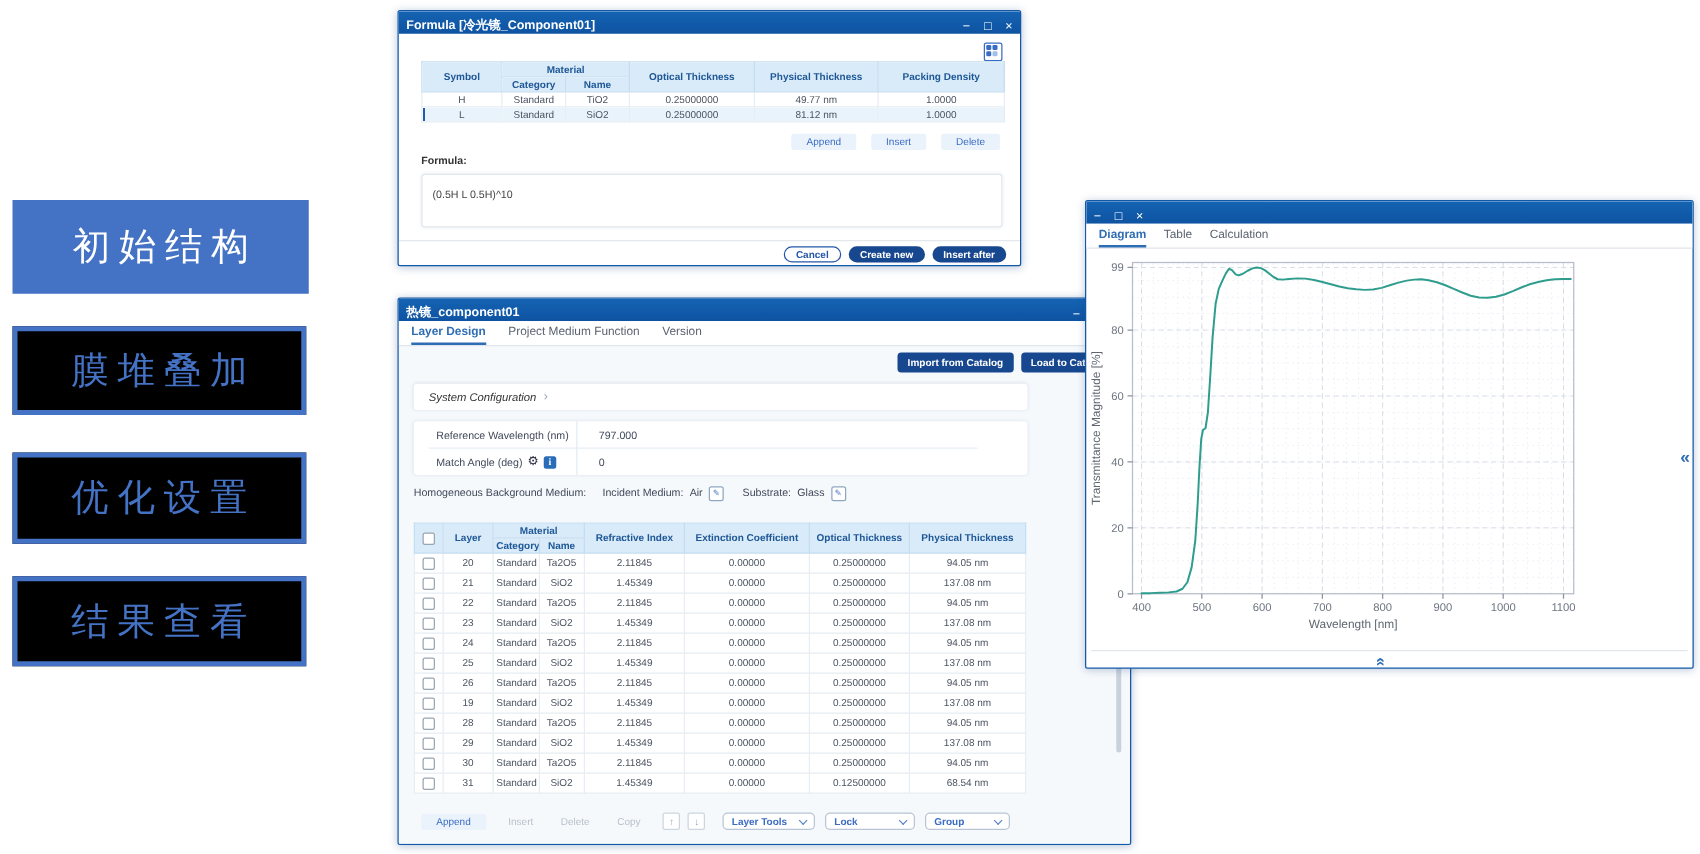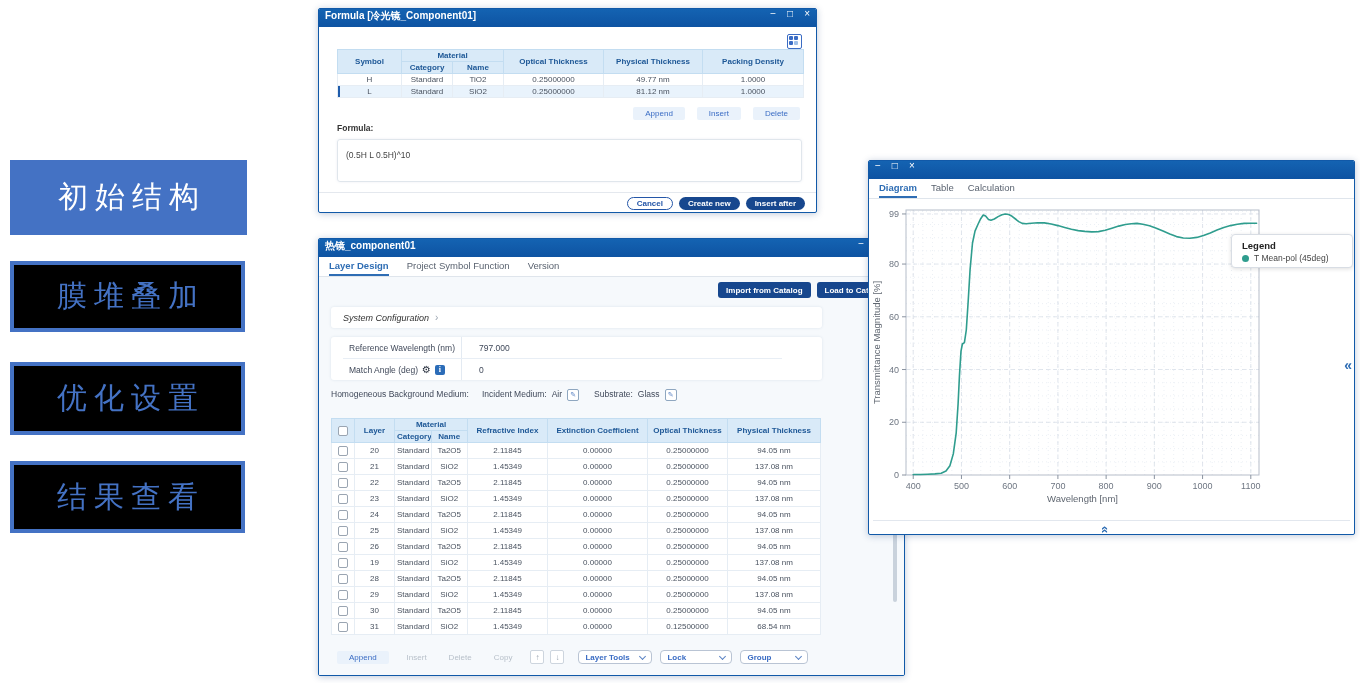--- a/index.html
+++ b/index.html
@@ -11,21 +11,21 @@
   }
   
   .step{position:absolute;display:flex;align-items:center;justify-content:center;
         font-size:30px;letter-spacing:7px;padding-left:7px;box-sizing:border-box;}
   .step.filled{background:#4472c4;color:#ffffff;}
   .step.outline{background:#000000;border:4px solid #4472c4;color:#4472c4;}
   
   .window{position:absolute;background:#ffffff;border:1.5px solid #1159a8;border-radius:2px;
           box-shadow:0 1px 7px rgba(25,60,120,.28);box-sizing:border-box;overflow:hidden;}
   .titlebar{height:18px;background:linear-gradient(180deg,#1463b2,#0e53a2);color:#fff;
-            display:flex;align-items:flex-start;padding:0 6px;box-sizing:border-box;}
+            display:flex;align-items:flex-end;padding:0 6px;box-sizing:border-box;}
   .titlebar .title{font-size:10px;font-weight:bold;flex:1;white-space:nowrap;}
   .winctl{display:flex;gap:11px;align-items:center;}
   .winctl span{font-size:10px;line-height:10px;color:#fff;cursor:default;}
   .winbody{position:absolute;left:0;right:0;top:18px;bottom:0;}
   
   .tabbar{height:19px;background:#fff;border-bottom:1px solid #dfe5ec;display:flex;align-items:stretch;
           padding-left:10px;gap:18px;}
   .tab{font-size:9.5px;color:#5a6370;display:flex;align-items:center;border-bottom:2px solid transparent;}
   .tab.active{color:#2e6db4;border-bottom-color:#2e6db4;font-weight:bold;}
   
@@ -155,21 +155,21 @@
     <span class="title">热镜_component01</span>
     <span class="winctl">
       <span>−</span>
       <span>□</span>
       <span>×</span>
     </span>
   </div>
   <div class="winbody" style="background:#f6f9fc;">
     <div class="tabbar">
       <span class="tab active">Layer Design</span>
-      <span class="tab">Project Symbol Function</span>
+      <span class="tab">Project Medium Function</span>
       <span class="tab">Version</span>
     </div>
     <div style="position:absolute;right:11px;top:25px;display:flex;gap:6px;">
       <span class="btn-dark">Import from Catalog</span>
       <span class="btn-dark">Load to Catalog</span>
     </div>
     <div class="panel" style="left:12px;top:50px;width:491px;height:21px;display:flex;align-items:center;padding-left:12px;">
       <span class="smalltext" style="font-size:9px;color:#333;font-style:italic;">System Configuration</span>
       <span style="color:#9aa4b0;font-size:10px;margin-left:6px;">›</span>
     </div>
@@ -479,23 +479,17 @@
         <line x1="33" y1="118.79104477611942" x2="37" y2="118.79104477611942" stroke="#8a93a0" stroke-width="1"></line>
         <text x="30" y="121.79104477611942" text-anchor="end" font-size="9" fill="#6e7682" font-family="Liberation Sans, sans-serif">60</text>
         <line x1="33" y1="66.0547263681592" x2="37" y2="66.0547263681592" stroke="#8a93a0" stroke-width="1"></line>
         <text x="30" y="69.0547263681592" text-anchor="end" font-size="9" fill="#6e7682" font-family="Liberation Sans, sans-serif">80</text>
         <line x1="33" y1="15.955223880597027" x2="37" y2="15.955223880597027" stroke="#8a93a0" stroke-width="1"></line>
         <text x="30" y="18.955223880597025" text-anchor="end" font-size="9" fill="#6e7682" font-family="Liberation Sans, sans-serif">99</text>
         <text x="213.5" y="304" text-anchor="middle" font-size="9.5" fill="#5f6670" font-family="Liberation Sans, sans-serif">Wavelength [nm]</text>
         <text x="11" y="144.5" text-anchor="middle" font-size="9.5" fill="#5f6670" font-family="Liberation Sans, sans-serif" transform="rotate(-90 11 144.5)">Transmittance Magnitude [%]</text>
         <polyline points="44.2,276.5 51.5,276.5 58.7,276.2 65.9,275.9 72.2,275.2 77.0,273.0 80.9,267.8 84.3,255.9 87.2,234.8 89.1,205.8 90.5,176.8 92.0,153.1 93.4,146.0 95.4,144.6 97.3,132.0 99.2,103.0 101.1,71.3 103.5,45.0 106.0,33.1 108.9,26.5 111.7,20.7 114.2,17.0 116.6,18.1 119.5,21.5 121.9,22.3 125.3,21.0 129.1,18.6 133.0,16.7 136.3,16.0 139.7,16.5 143.1,18.3 146.5,21.0 149.8,23.6 153.2,25.4 157.1,25.7 162.4,25.2 168.7,24.7 175.4,24.9 182.2,26.0 188.9,27.6 195.7,29.4 202.4,31.2 209.2,32.6 215.9,33.4 222.7,33.9 229.4,33.6 236.2,32.3 242.9,30.2 249.7,28.1 256.4,26.5 262.2,25.7 268.0,25.4 273.8,26.2 280.5,27.8 287.3,30.2 294.0,33.1 300.8,36.0 307.5,38.6 314.3,40.0 321.0,40.2 327.8,39.4 334.5,37.6 341.3,34.9 348.0,32.0 354.8,29.4 361.5,27.6 368.3,26.2 375.1,25.4 381.8,25.2 387.6,25.2" fill="none" stroke="#2f9d8e" stroke-width="1.6" stroke-linejoin="round" stroke-linecap="round"></polyline>
       </svg>
-    <div class="legendbox" style="left:362px;top:55px;width:122px;height:34px;">
-      <div style="font-size:9.5px;font-weight:bold;color:#222;">Legend</div>
-      <div style="font-size:8.5px;color:#444;margin-top:2px;white-space:nowrap;">
-        <span class="dot" id="legend-dot" style="background: rgb(47, 157, 142);"></span><span>T Mean-pol (45deg)</span>
-      </div>
-    </div>
     <span class="collapse" style="right:2px;top:178px;font-size:14px;">«</span>
     <div style="position:absolute;left:4px;right:4px;top:341px;border-top:1px solid #e2e7ee;"></div>
     <span class="collapse" style="left:233px;top:343px;font-size:13px;display:inline-block;transform:rotate(90deg);">«</span>
   </div>
 </div>
 
 </body></html>

